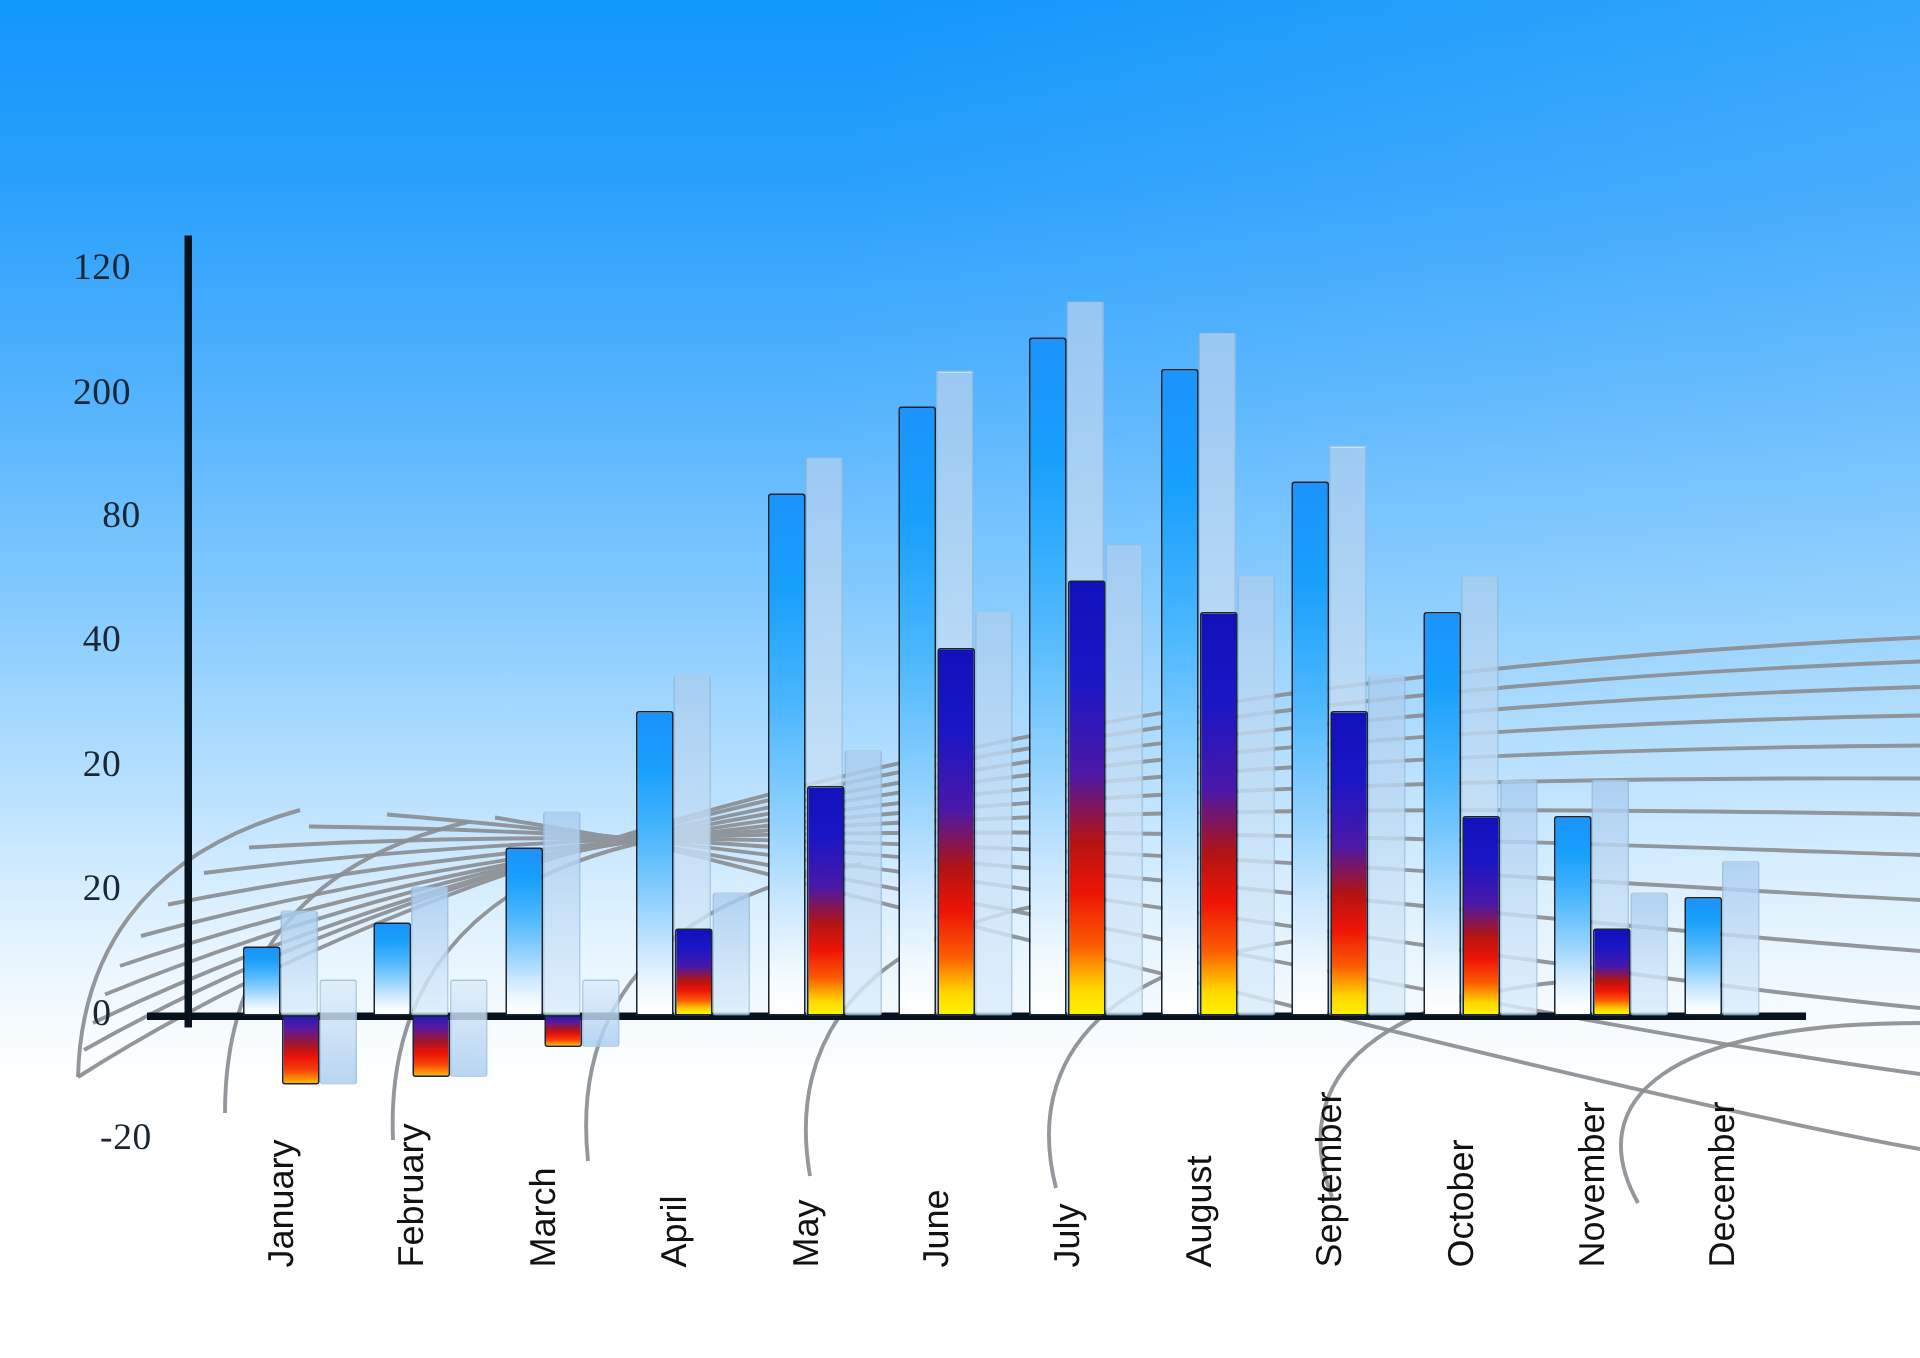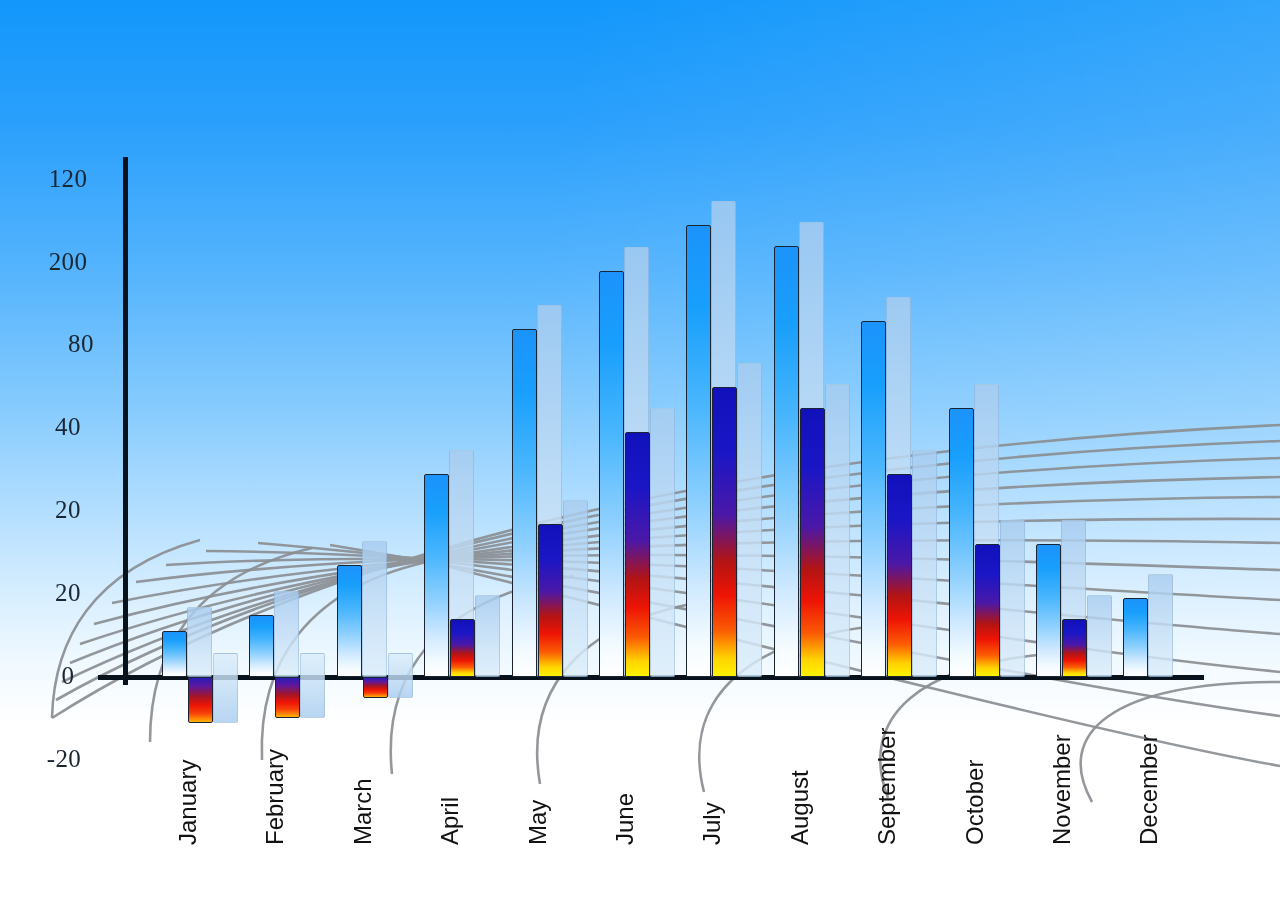--- a/index.html
+++ b/index.html
@@ -198,21 +198,21 @@
       <div style="position: absolute; left: 1086px; top: 594.97px; width: 27px; height: 26px; z-index: 109; background: linear-gradient(to right bottom, rgba(255, 255, 255, 0) 49%, rgba(168, 203, 238, 0) 50%);"></div>
       <div class="face s2" style="left: 1062px; top: 618.97px; width: 25px; height: 58.03px; z-index: 111;"></div>
       <div class="depth" style="left: 1148.4px; top: 574.245px; width: 25px; height: 102.755px; z-index: 104;"></div>
       <div style="position: absolute; left: 1147.4px; top: 574.245px; width: 27px; height: 26px; z-index: 104; background: linear-gradient(to right bottom, rgba(255, 255, 255, 0) 49%, rgba(168, 203, 238, 0) 50%);"></div>
       <div class="face s1" style="left: 1123.4px; top: 598.245px; width: 25px; height: 78.755px; z-index: 106;"></div>
     </div>
 
   <div id="yaxis"></div>
   <div id="xaxis"></div>
   <div id="ylabels">
-      <div class="ylab" style="left: 24px; top: 744.9px;">-20</div>
+      <div class="ylab" style="left: 44px; top: 744.9px;">-20</div>
       <div class="ylab" style="left: 28px; top: 662px;">0</div>
       <div class="ytick" style="top: 676px;"></div>
       <div class="ylab" style="left: 28px; top: 579.1px;">20</div>
       <div class="ylab" style="left: 28px; top: 496.2px;">20</div>
       <div class="ylab" style="left: 28px; top: 413.3px;">40</div>
       <div class="ylab" style="left: 41px; top: 330.4px;">80</div>
       <div class="ylab" style="left: 28px; top: 247.5px;">200</div>
       <div class="ylab" style="left: 28px; top: 164.6px;">120</div>
     </div>
   <div id="xlabels">

